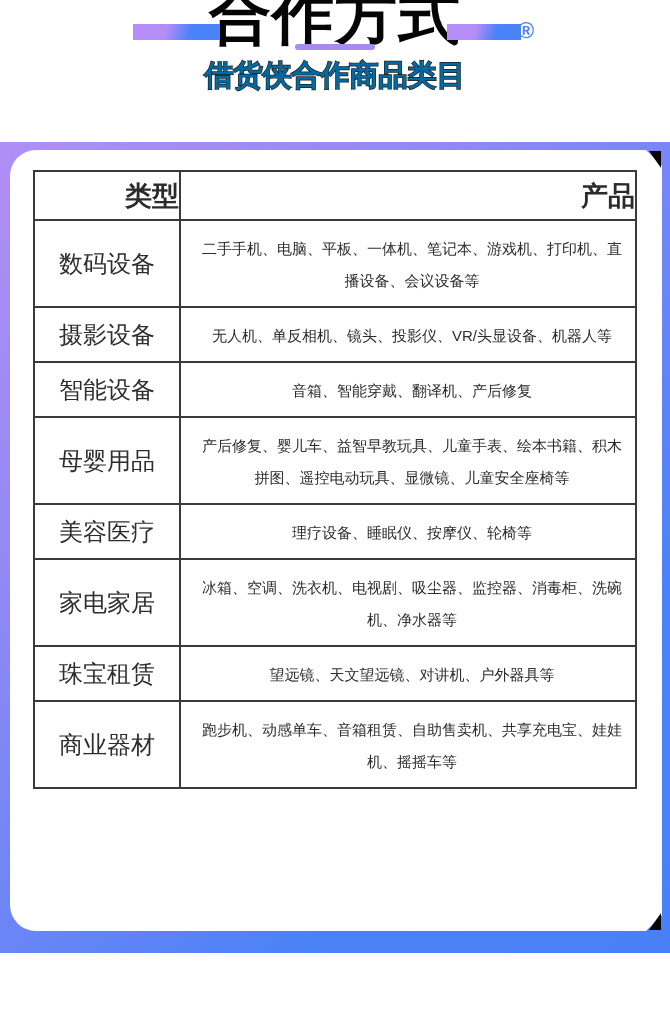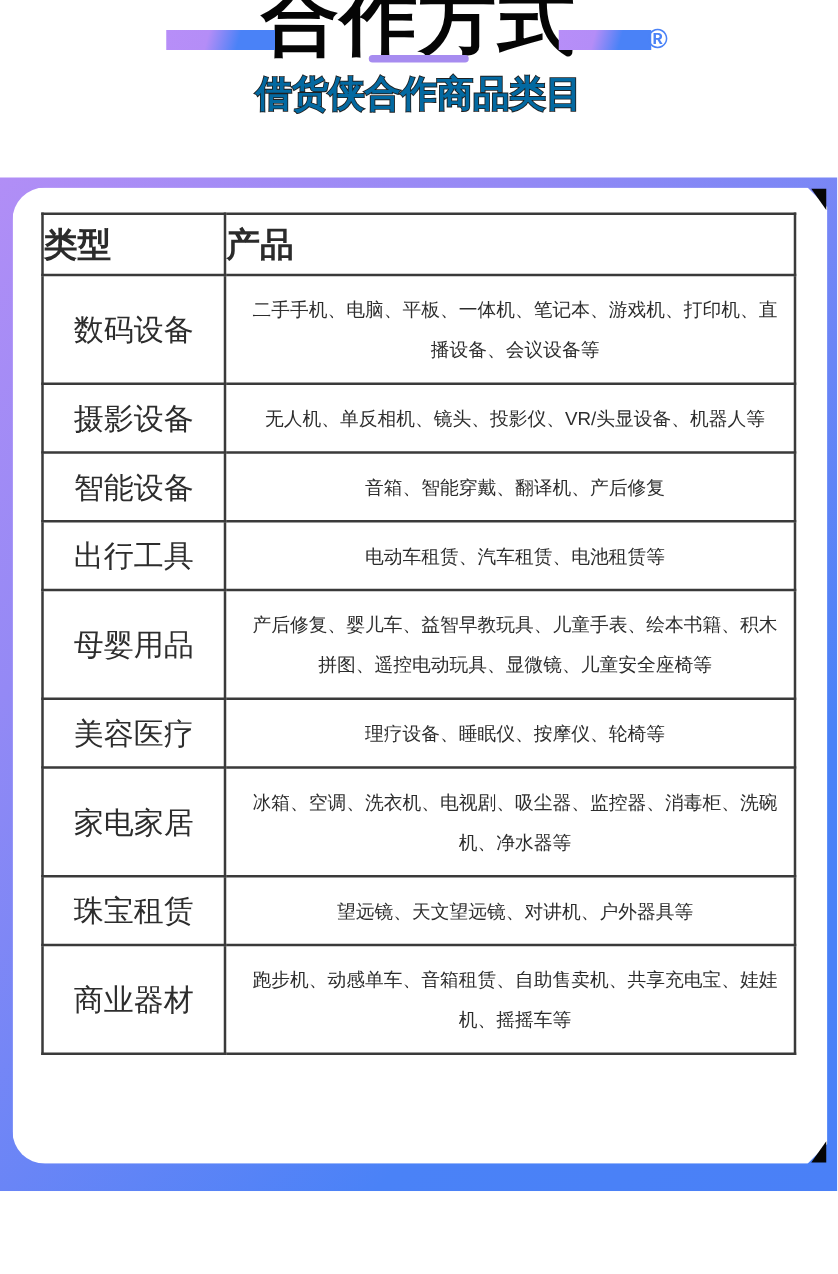--- a/index.html
+++ b/index.html
@@ -79,21 +79,21 @@
     table-layout:fixed;
     color:#2d2d2d;
   }
   .catalog th, .catalog td {
     border:2px solid #3a3a3a;
     vertical-align:middle;
   }
   .catalog th {
     height:49px;
     font-size:27px; font-weight:700; color:#2b2b2b;
-    text-align:left;
+    text-align:right;
   }
   .col-type  { width:146px; }
   .catalog td.cell-type {
     text-align:center;
     font-size:24px;
     padding:0 4px;
   }
   .catalog td.cell-products {
     font-size:15px;
     line-height:32px;
@@ -135,24 +135,20 @@
   <tr>
     <td class="cell-type">摄影设备</td>
     <td class="cell-products">无人机、单反相机、镜头、投影仪、VR/头显设备、机器人等</td>
   </tr>
 
   <tr>
     <td class="cell-type">智能设备</td>
     <td class="cell-products">音箱、智能穿戴、翻译机、产后修复</td>
   </tr>
 
-  <tr>
-    <td class="cell-type">出行工具</td>
-    <td class="cell-products">电动车租赁、汽车租赁、电池租赁等</td>
-  </tr>
 
 
   <tr>
     <td class="cell-type">母婴用品</td>
     <td class="cell-products">产后修复、婴儿车、益智早教玩具、儿童手表、绘本书籍、积木拼图、遥控电动玩具、显微镜、儿童安全座椅等</td>
   </tr>
 
   <tr>
     <td class="cell-type">美容医疗</td>
     <td class="cell-products">理疗设备、睡眠仪、按摩仪、轮椅等</td>

